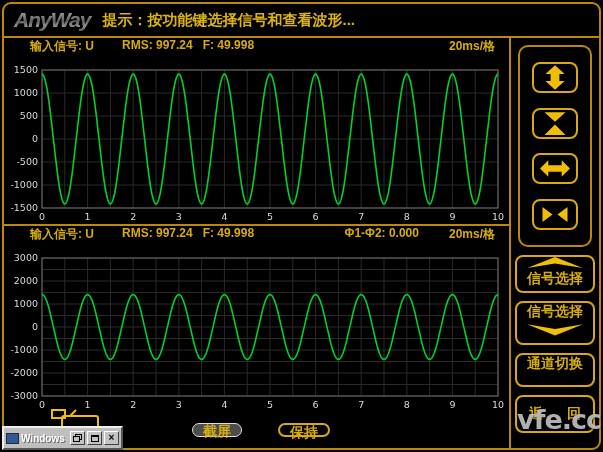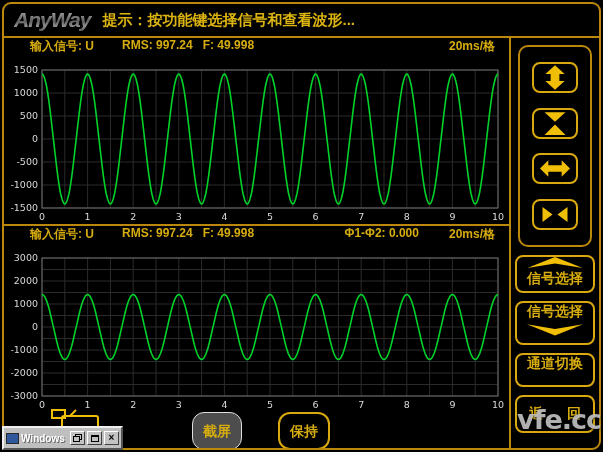--- a/index.html
+++ b/index.html
@@ -29,21 +29,21 @@
     font-size:12px;color:var(--text-yellow);white-space:nowrap}
   .ph-signal{margin-left:26px}
   .ph-rms{margin-left:28px}
   .ph-freq{margin-left:10px}
   .ph-phase{margin-left:auto}
   .ph-timebase{margin-left:30px;margin-right:14px}
   svg.plot{display:block;margin-left:2px}
   svg.plot text.tick{fill:var(--tick);font-family:"DejaVu Sans",sans-serif;font-size:9.5px}
   
   .bottom-bar{flex:1;display:flex;align-items:center}
-  .bb-btn{height:38px;border:2px solid var(--btn-border);border-radius:12px;background:#000;
+  .bb-btn{height:14px;border:2px solid var(--btn-border);border-radius:12px;background:#000;
     color:var(--text-yellow);font-weight:bold;font-size:14px;padding:0 10px;cursor:pointer;
     font-family:inherit;line-height:1}
   .bb-screenshot{margin-left:188px;background:#4d4d4d;border:1px solid #dedede}
   .bb-start{margin-left:8px}
   .bb-hold{margin-left:36px}
   
   .sidebar{flex:0 0 88px;display:flex;flex-direction:column;align-items:center;
     padding:7px 0 4px;gap:8px}
   .zoom-group{width:74px;height:202px;border:2px solid var(--accent);border-radius:10px;
     display:flex;flex-direction:column;align-items:center;justify-content:space-evenly}

